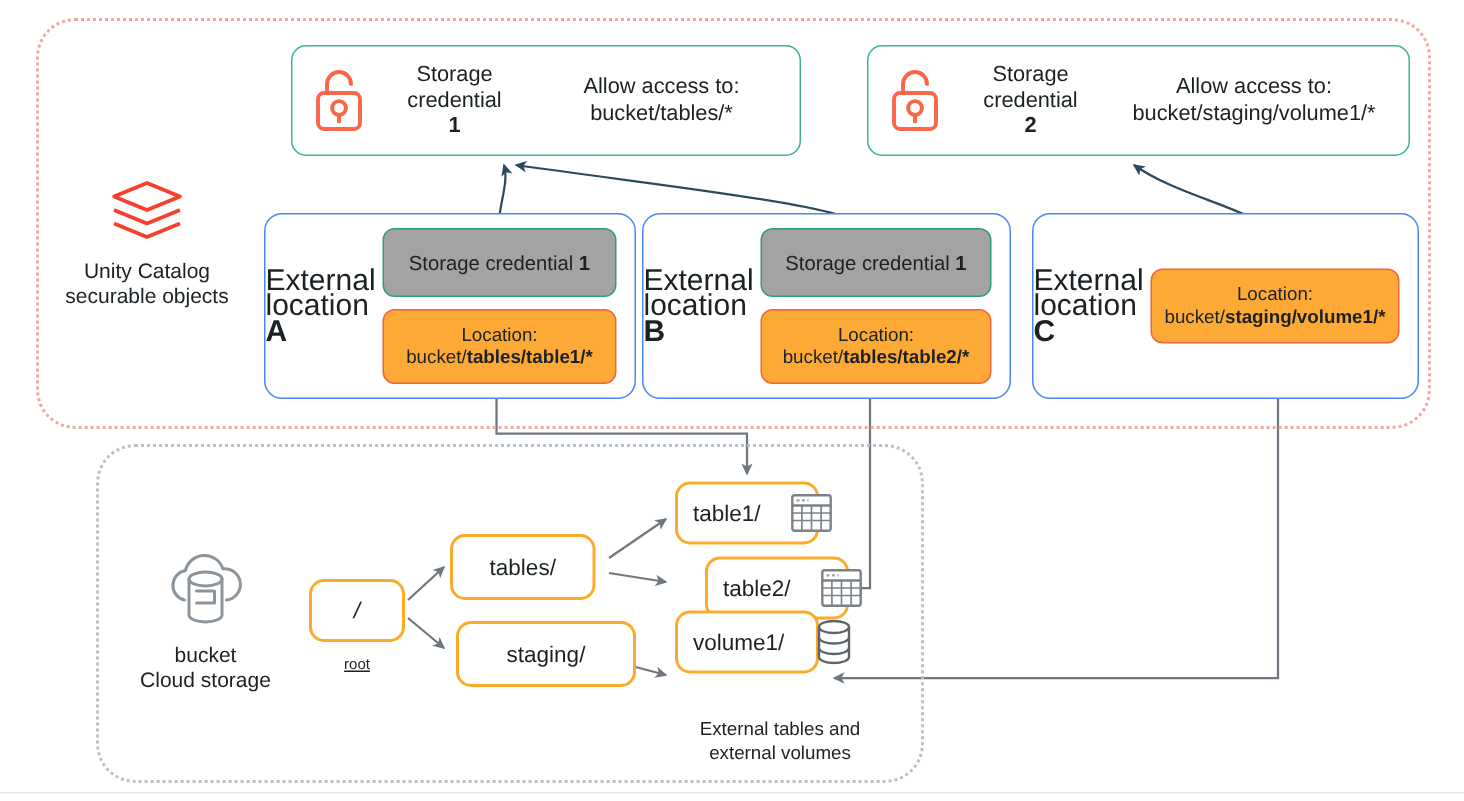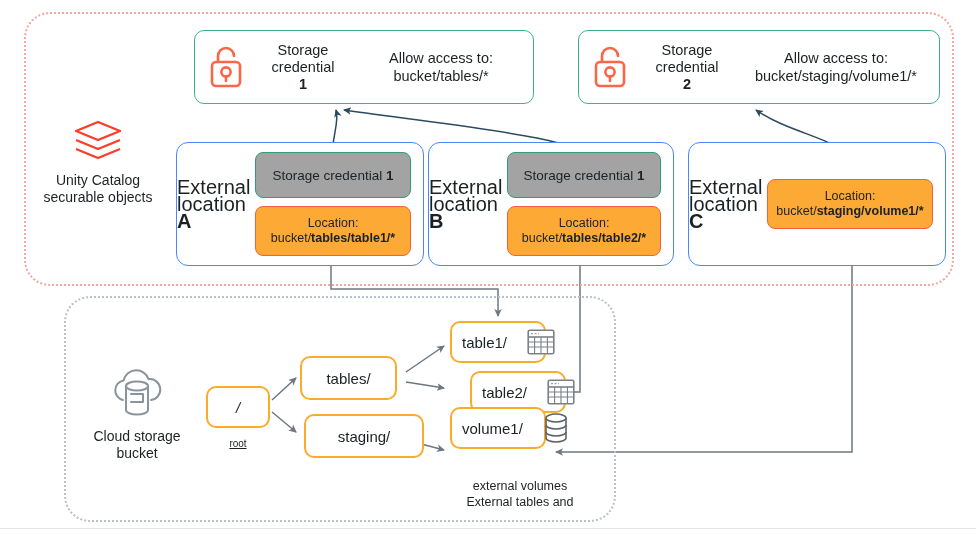--- a/index.html
+++ b/index.html
@@ -220,22 +220,22 @@
     <div class="legend-icon">
       <svg width="72" height="56" viewBox="0 0 72 56" aria-hidden="true">
         <g fill="none" stroke="#8c949b" stroke-width="2" stroke-linejoin="round" stroke-linecap="round">
           <path d="M22 34 a10 10 0 0 1 0.6 -19.6 a13 13 0 0 1 25 -1.2 a9.5 9.5 0 0 1 2.4 20.8"></path>
           <ellipse cx="36" cy="20" rx="11" ry="4.6"></ellipse>
           <path d="M25 20 V44 a11 4.6 0 0 0 22 0 V20"></path>
           <path d="M30 28 h12 M30 36 h12 M42 28 v8"></path>
         </g>
       </svg>
     </div>
+    <div>bucket</div>
     <div>Cloud storage</div>
-    <div>bucket</div>
   </div>
 
   <div class="abs node node-root">
     <span>/</span>
   </div>
   <div class="root-caption">root</div>
 
   <div class="abs node node-tables">
     <span>tables/</span>
   </div>
@@ -281,17 +281,17 @@
           <path d="M3 5 V25 a10 4 0 0 0 20 0 V5"></path>
           <ellipse cx="13" cy="5" rx="10" ry="4"></ellipse>
           <path d="M3 12 a10 4 0 0 0 20 0" fill="none"></path>
           <path d="M3 19 a10 4 0 0 0 20 0" fill="none"></path>
         </g>
       </svg>
     </span>
   </div>
 
   <div class="tree-caption">
+    <div>External tables and</div>
     <div>external volumes</div>
-    <div>External tables and</div>
   </div>
 
 </div>
 
 </body></html>

